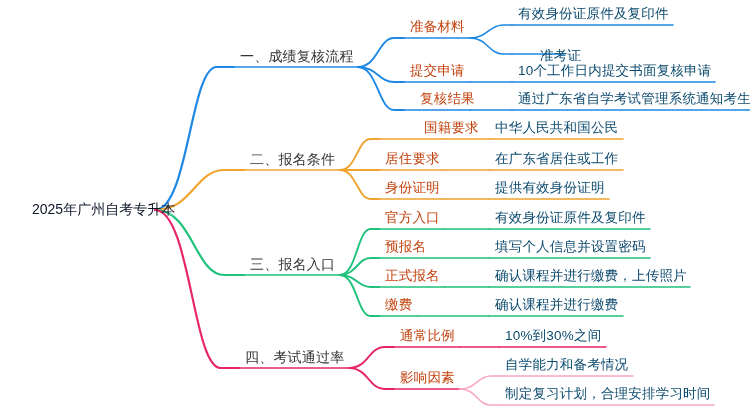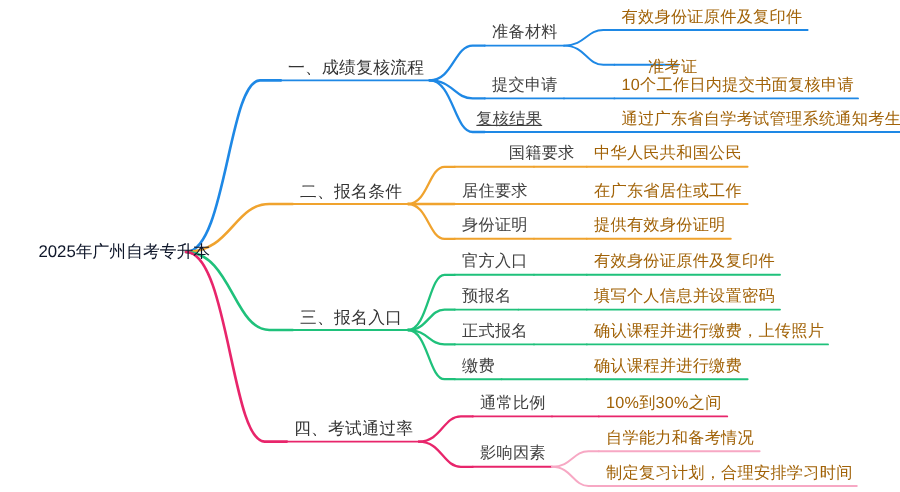--- a/index.html
+++ b/index.html
@@ -29,22 +29,22 @@
   }
   .node-label {
     position: absolute;
     color: #3a3a3a;
     font-size: 13.5px;
     line-height: 1;
     white-space: nowrap;
     letter-spacing: 0.2px;
   }
   .lvl1 { font-size: 14px; color: #333; }
-  .lvl2 { font-size: 13.5px; color: #404040; }
-  .lvl3 { font-size: 13.5px; color: #a16207; }
+  .lvl2 { font-size: 13.5px; color: #c2410c; }
+  .lvl3 { font-size: 13.5px; color: #0c4a6e; }
   .root-label {
     position: absolute;
     font-size: 14px;
     color: #0f172a;
     white-space: nowrap;
     line-height: 1;
     margin-left: 24px;
   }
   
   #logo {
@@ -155,21 +155,21 @@
   </svg>
 
   <div id="labels">
       <div class="root-label" style="left: 8px; top: 202px;">2025年广州自考专升本</div>
       <div class="node-label lvl1" style="left: 240px; top: 49px;">一、成绩复核流程</div>
       <div class="node-label lvl2" style="left: 410px; top: 20px;">准备材料</div>
       <div class="node-label lvl3" style="left: 518px; top: 7px;">有效身份证原件及复印件</div>
       <div class="node-label lvl3" style="left: 540px; top: 36px; margin-top: 13px;">准考证</div>
       <div class="node-label lvl2" style="left: 410px; top: 64px;">提交申请</div>
       <div class="node-label lvl3" style="left: 518px; top: 64px;">10个工作日内提交书面复核申请</div>
-      <div class="node-label lvl2" style="left: 397px; top: 92px; text-decoration: underline;">复核结果</div>
+      <div class="node-label lvl2" style="left: 420px; top: 92px;">复核结果</div>
       <div class="node-label lvl3" style="left: 518px; top: 92px;">通过广东省自学考试管理系统通知考生</div>
       <div class="node-label lvl1" style="left: 250px; top: 152px;">二、报名条件</div>
       <div class="node-label lvl2" style="left: 385px; top: 121px; margin-left: 39px;">国籍要求</div>
       <div class="node-label lvl3" style="left: 495px; top: 121px;">中华人民共和国公民</div>
       <div class="node-label lvl2" style="left: 385px; top: 152px;">居住要求</div>
       <div class="node-label lvl3" style="left: 495px; top: 152px;">在广东省居住或工作</div>
       <div class="node-label lvl2" style="left: 385px; top: 181px;">身份证明</div>
       <div class="node-label lvl3" style="left: 495px; top: 181px;">提供有效身份证明</div>
       <div class="node-label lvl1" style="left: 250px; top: 257px;">三、报名入口</div>
       <div class="node-label lvl2" style="left: 385px; top: 211px;">官方入口</div>

